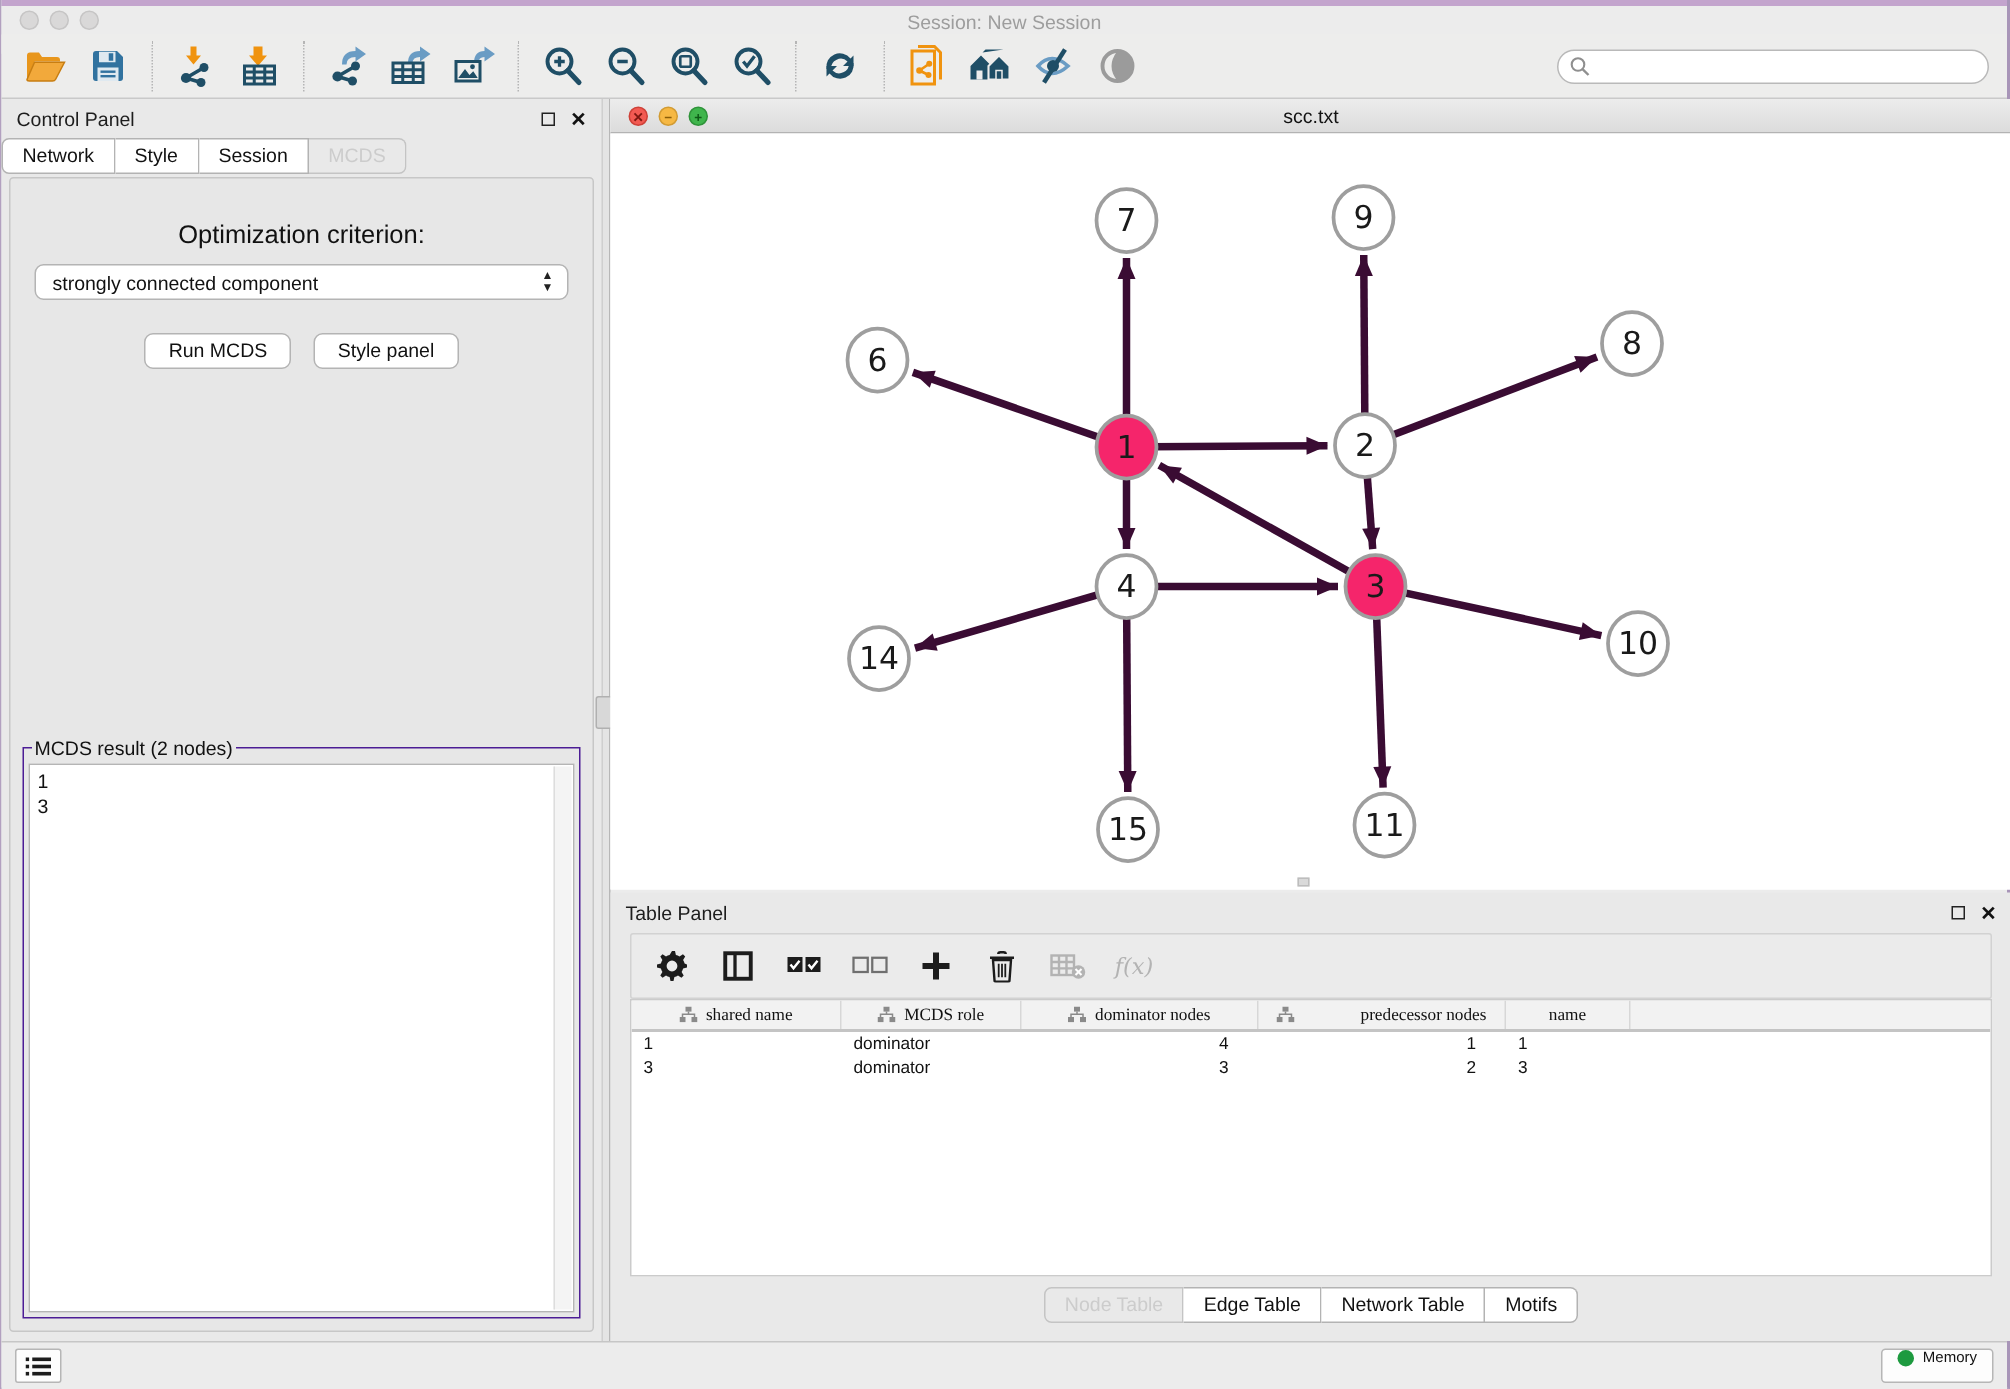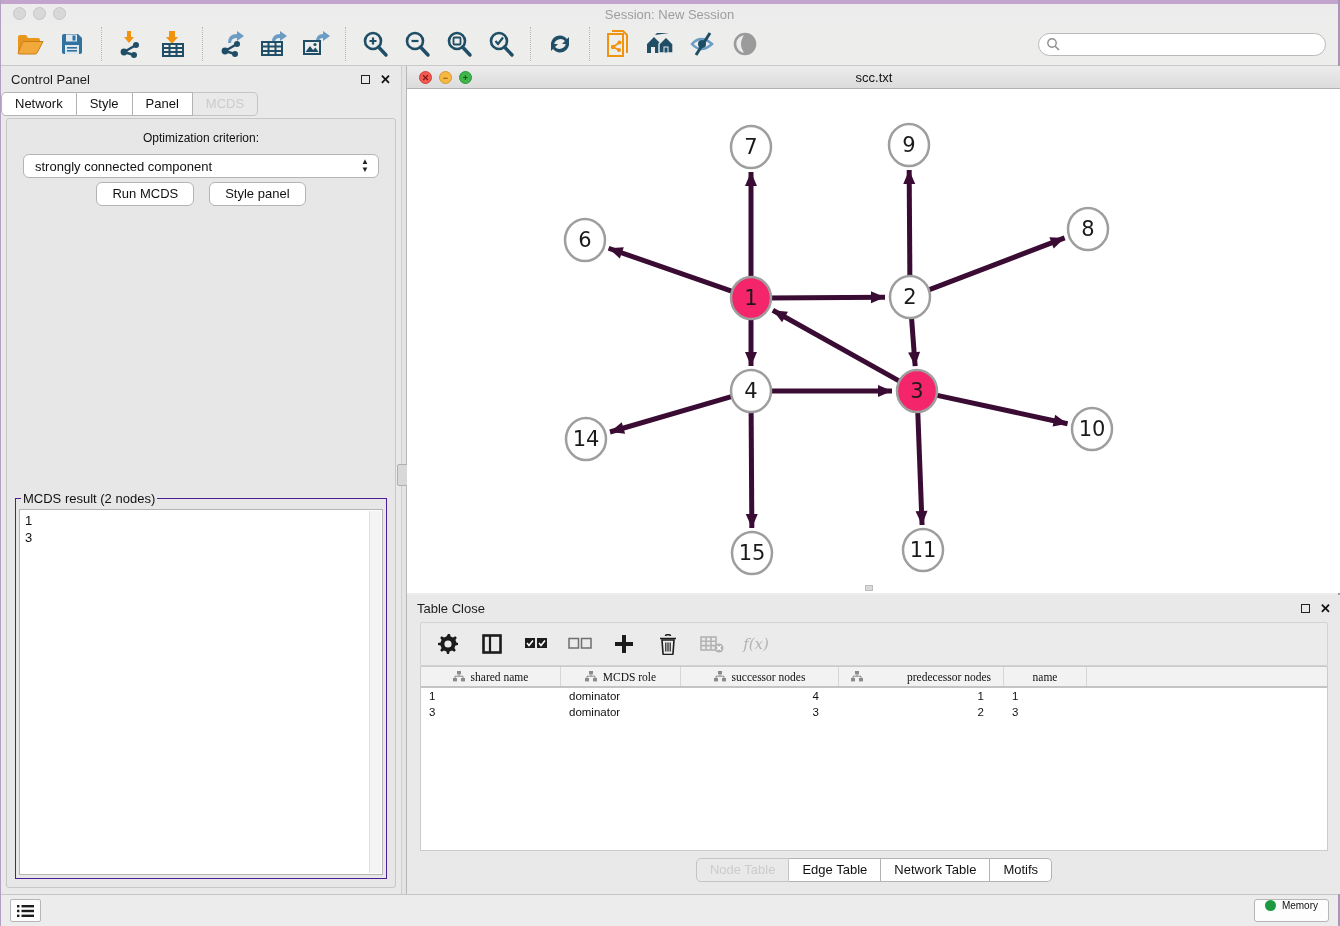--- a/index.html
+++ b/index.html
@@ -36,24 +36,24 @@
   .float-box { width:9px; height:9px; border:1.5px solid #222; display:inline-block; }
   .close-x { font-size:13px; font-weight:bold; color:#111; line-height:1; }
 
   .tabstrip { display:flex; justify-content:flex-start; }
   .tab { font-size:13px; color:#111; background:#fff; border:1px solid #b3b3b3; border-left:none; padding:3px 13px 4px; cursor:default; }
   .tab.first { border-left:1px solid #b3b3b3; border-radius:5px 0 0 5px; }
   .tab.last { border-radius:0 5px 5px 0; }
   .tab.selected { color:#ccc; background:#e9e9e9; border-color:#c4c4c4; }
 
   .cp-inner { position:absolute; left:5px; right:5px; top:52px; bottom:6px; background:#e7e7e7; border:1px solid #c7c7c7; border-radius:3px; }
-  .opt-label { text-align:center; font-size:12px; color:#111; margin-top:12px; }
+  .opt-label { text-align:center; font-size:17px; color:#111; margin-top:28px; }
   .select-box { position:relative; margin:9px auto 0; width:356px; height:24px; background:#fff; border:1px solid #b4b4b4; border-radius:6px; font-size:13px; color:#111; display:flex; align-items:center; padding:0 24px 0 11px; }
   .select-arrows { position:absolute; right:9px; top:3px; font-size:8px; line-height:8px; color:#222; text-align:center; }
-  .btn-row { display:flex; justify-content:center; gap:15px; margin-top:4px;align-items:center; }
+  .btn-row { display:flex; justify-content:center; gap:15px; margin-top:22px;align-items:center; }
   .push-btn { background:#fff; border:1px solid #b4b4b4; border-radius:6px; font-size:13px; color:#111; padding:3px 15px 4px; font-family:"Liberation Sans",sans-serif; }
 
   .result-fieldset { position:absolute; left:8px; right:8px; top:372px; bottom:8px; border:1px solid #4c1d95; margin:0; padding:3px; }
   .result-fieldset legend { font-size:13px; color:#111; padding:0 2px; margin-left:2px; }
   .result-box { position:relative; width:100%; height:100%; background:#fff; border:1px solid #b5b5b5; font-size:13px; color:#111; padding:2px 16px 2px 5px; line-height:17px; }
   .result-scroll { position:absolute; right:1px; top:1px; bottom:1px; width:12px; background:#f4f4f4; border-left:1px solid #ddd; }
 
   
   .net-window { position:absolute; left:0; top:0; width:934px; height:527px; background:#fff; }
   .net-titlebar { position:absolute; left:0; top:0; width:100%; height:23px; background:linear-gradient(#ececec,#dcdcdc); border-bottom:1px solid #b3b3b3; }
@@ -249,21 +249,21 @@
       <div class="panel-header">
         <span class="panel-title">Control Panel</span>
         <span class="panel-btns">
           <span class="float-box"></span>
           <span class="close-x">✕</span>
         </span>
       </div>
       <div class="tabstrip">
         <div class="tab first">Network</div>
         <div class="tab">Style</div>
-        <div class="tab">Panel</div>
+        <div class="tab">Session</div>
         <div class="tab last selected">MCDS</div>
       </div>
       <div class="cp-inner">
         <div class="opt-label">Optimization criterion:</div>
         <div class="select-box">
           <span>strongly connected component</span>
           <span class="select-arrows">▲<br>▼</span>
         </div>
         <div class="btn-row">
           <button class="push-btn">Run MCDS</button>
@@ -363,21 +363,21 @@
                 <ellipse cx="516" cy="461" rx="20" ry="21" fill="#ffffff" stroke="#9e9e9e" stroke-width="2.5"></ellipse>
                 <text x="516" y="468" text-anchor="middle" font-family="&quot;DejaVu Sans&quot;, sans-serif" font-size="21" fill="#1a1a1a">11</text>
               </g>
             </svg>
         </div>
         <div class="net-grip"></div>
       </div>
 
       <div class="table-panel">
         <div class="panel-header">
-          <span class="panel-title">Table Close</span>
+          <span class="panel-title">Table Panel</span>
           <span class="panel-btns">
             <span class="float-box"></span>
             <span class="close-x">✕</span>
           </span>
         </div>
         <div class="tp-toolbar">
           <span class="tp-icon">
             <svg width="20" height="20" viewBox="0 0 20 20">
                 <path fill="#1c1c1c" d="M10 0 L12 0 L12.6 2.6 A7.5 7.5 0 0 1 15 3.6 L17.3 2.2 L18.8 3.7 L17.4 6 A7.5 7.5 0 0 1 18.4 8.4 L20 9 L20 11 L17.4 11.6 A7.5 7.5 0 0 1 16.4 14 L17.8 16.3 L16.3 17.8 L14 16.4 A7.5 7.5 0 0 1 11.6 17.4 L11 20 L9 20 L8.4 17.4 A7.5 7.5 0 0 1 6 16.4 L3.7 17.8 L2.2 16.3 L3.6 14 A7.5 7.5 0 0 1 2.6 11.6 L0 11 L0 9 L2.6 8.4 A7.5 7.5 0 0 1 3.6 6 L2.2 3.7 L3.7 2.2 L6 3.6 A7.5 7.5 0 0 1 8.4 2.6 Z M10 6.4 A3.6 3.6 0 1 0 10 13.6 A3.6 3.6 0 1 0 10 6.4 Z"></path>
               </svg>
@@ -452,21 +452,21 @@
               </div>
               <div class="th" style="width: 158px;">
                 <span>
                   <svg width="12" height="11" viewBox="0 0 12 11">
                     <rect x="4" y="0" width="4" height="3.4" fill="#8a8a8a"></rect>
                     <rect x="0" y="7" width="4" height="3.4" fill="#8a8a8a"></rect>
                     <rect x="8" y="7" width="4" height="3.4" fill="#8a8a8a"></rect>
                     <path d="M6 3.4 V5.2 M2 7 V5.2 H10 V7" stroke="#8a8a8a" fill="none"></path>
                   </svg>
                 </span>
-                <span>successor nodes</span>
+                <span>dominator nodes</span>
               </div>
               <div class="th" style="width: 165px; gap: 44px;">
                 <span>
                   <svg width="12" height="11" viewBox="0 0 12 11">
                     <rect x="4" y="0" width="4" height="3.4" fill="#8a8a8a"></rect>
                     <rect x="0" y="7" width="4" height="3.4" fill="#8a8a8a"></rect>
                     <rect x="8" y="7" width="4" height="3.4" fill="#8a8a8a"></rect>
                     <path d="M6 3.4 V5.2 M2 7 V5.2 H10 V7" stroke="#8a8a8a" fill="none"></path>
                   </svg>
                 </span>

